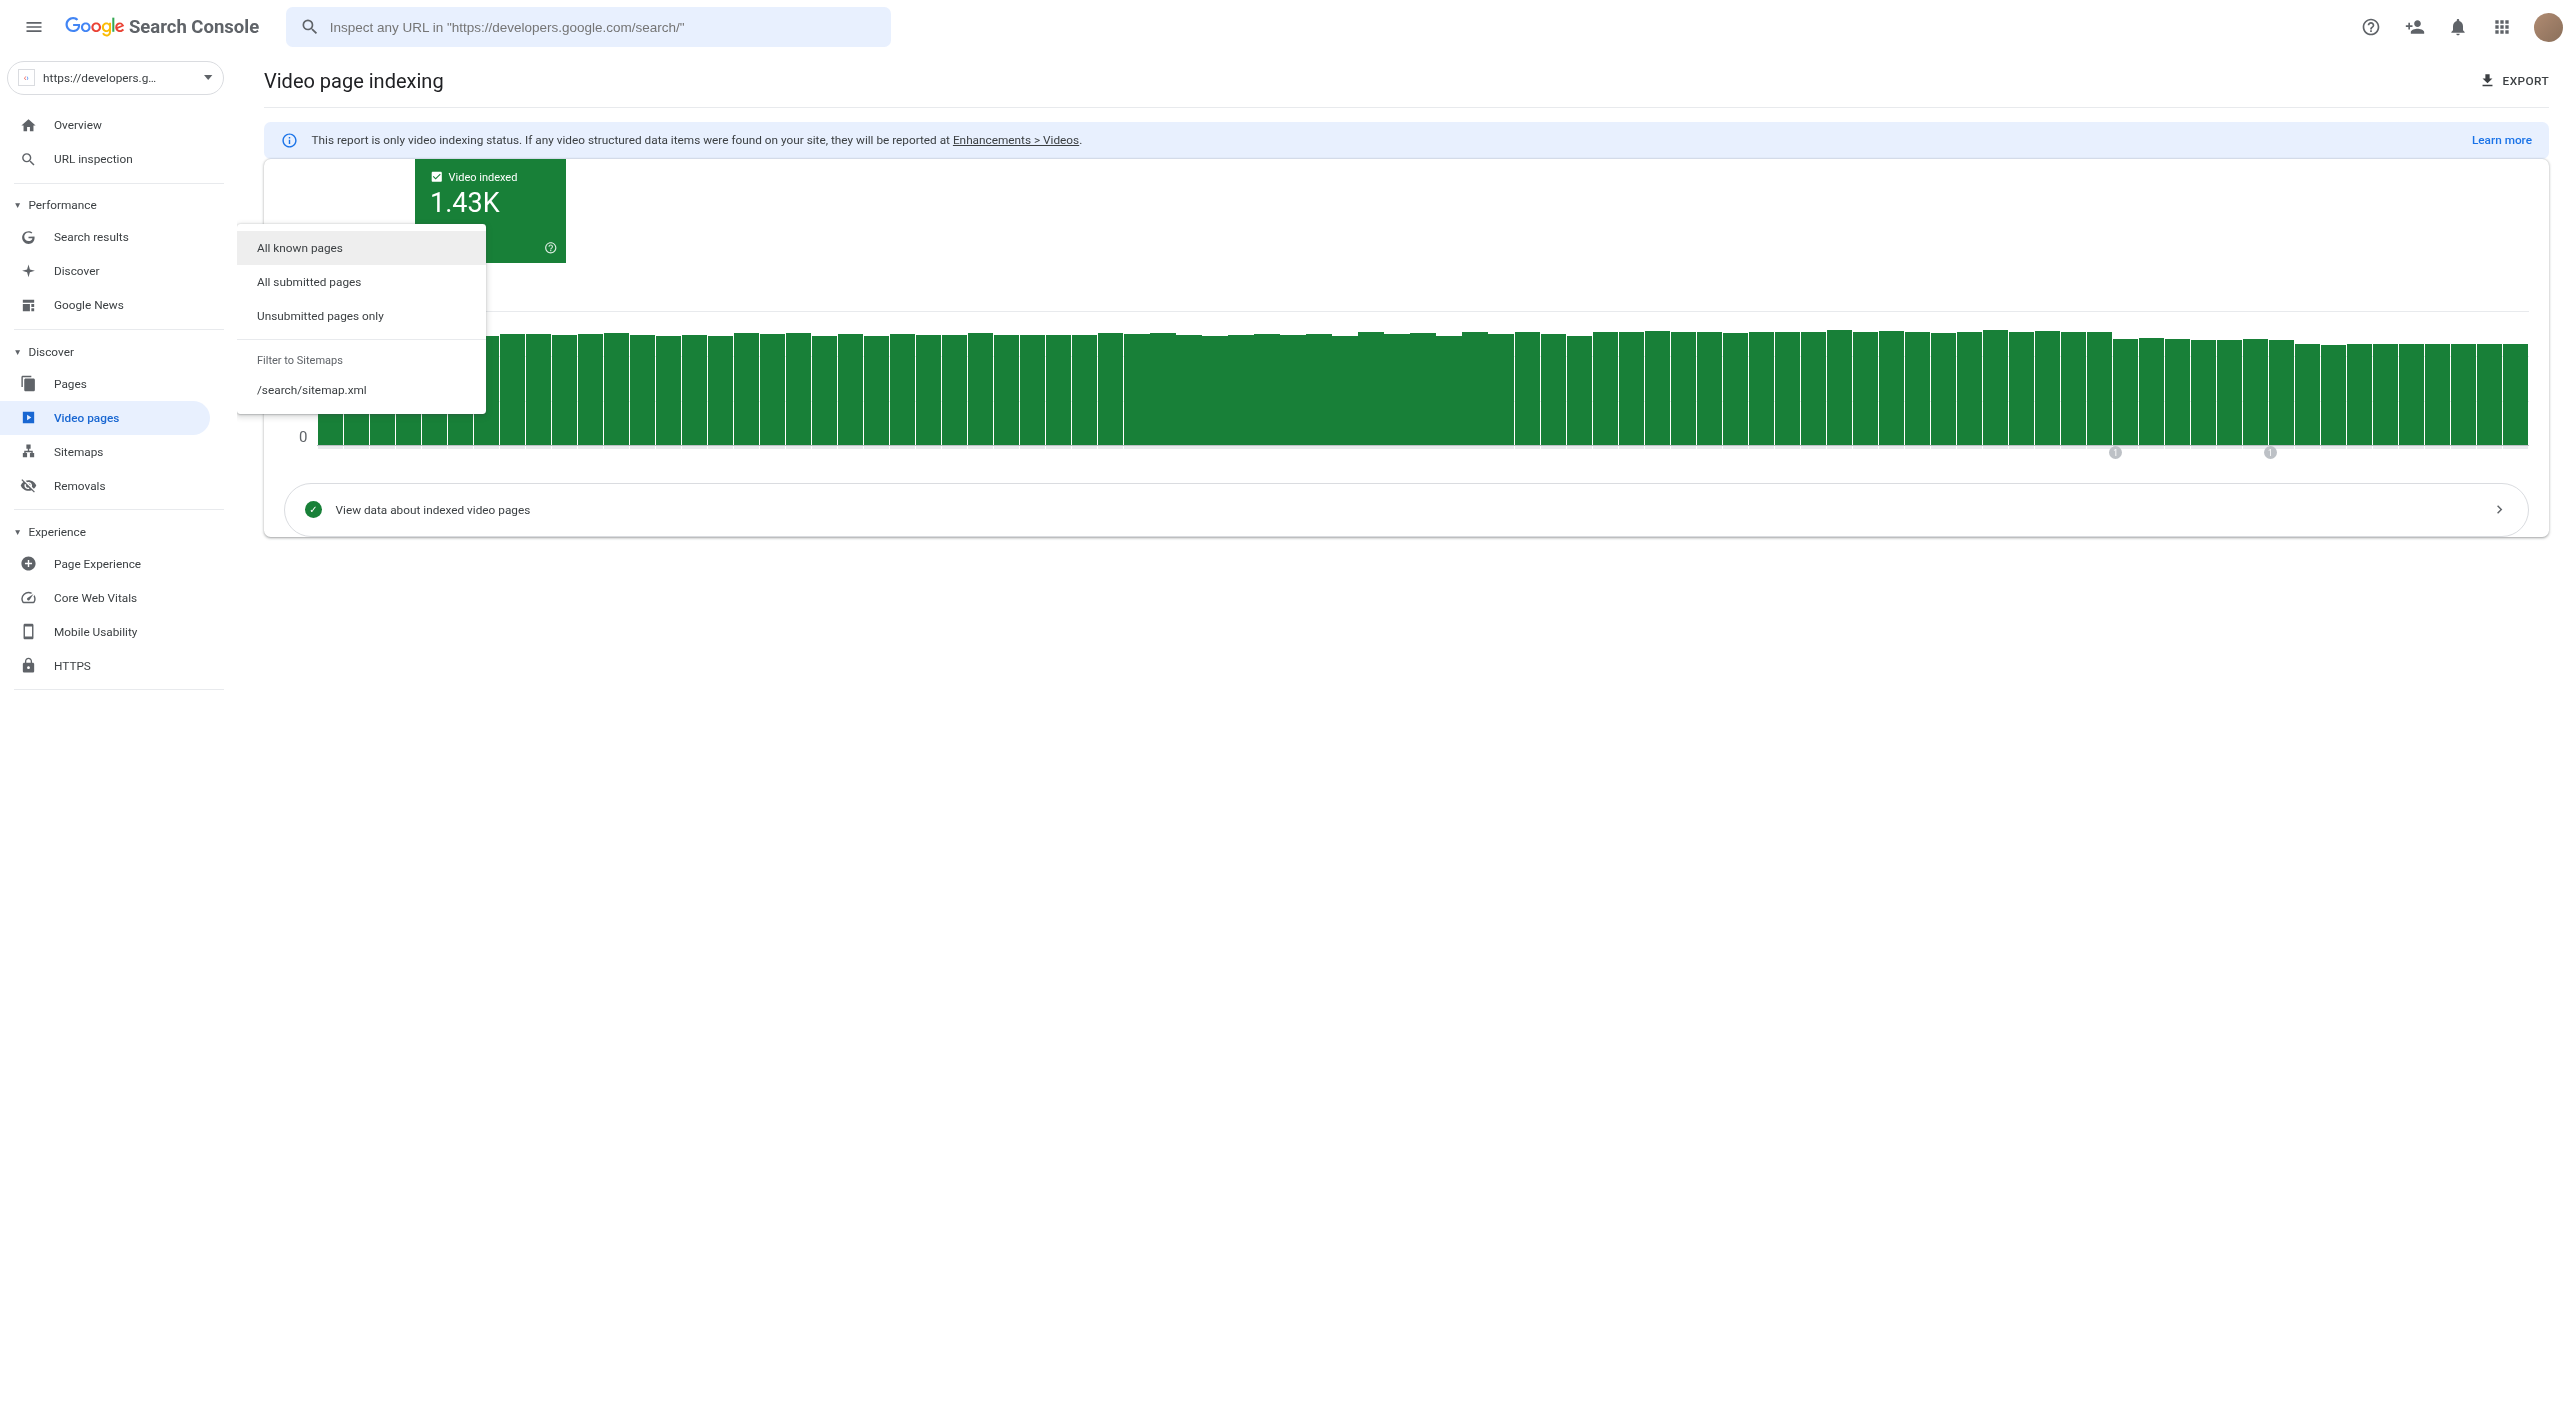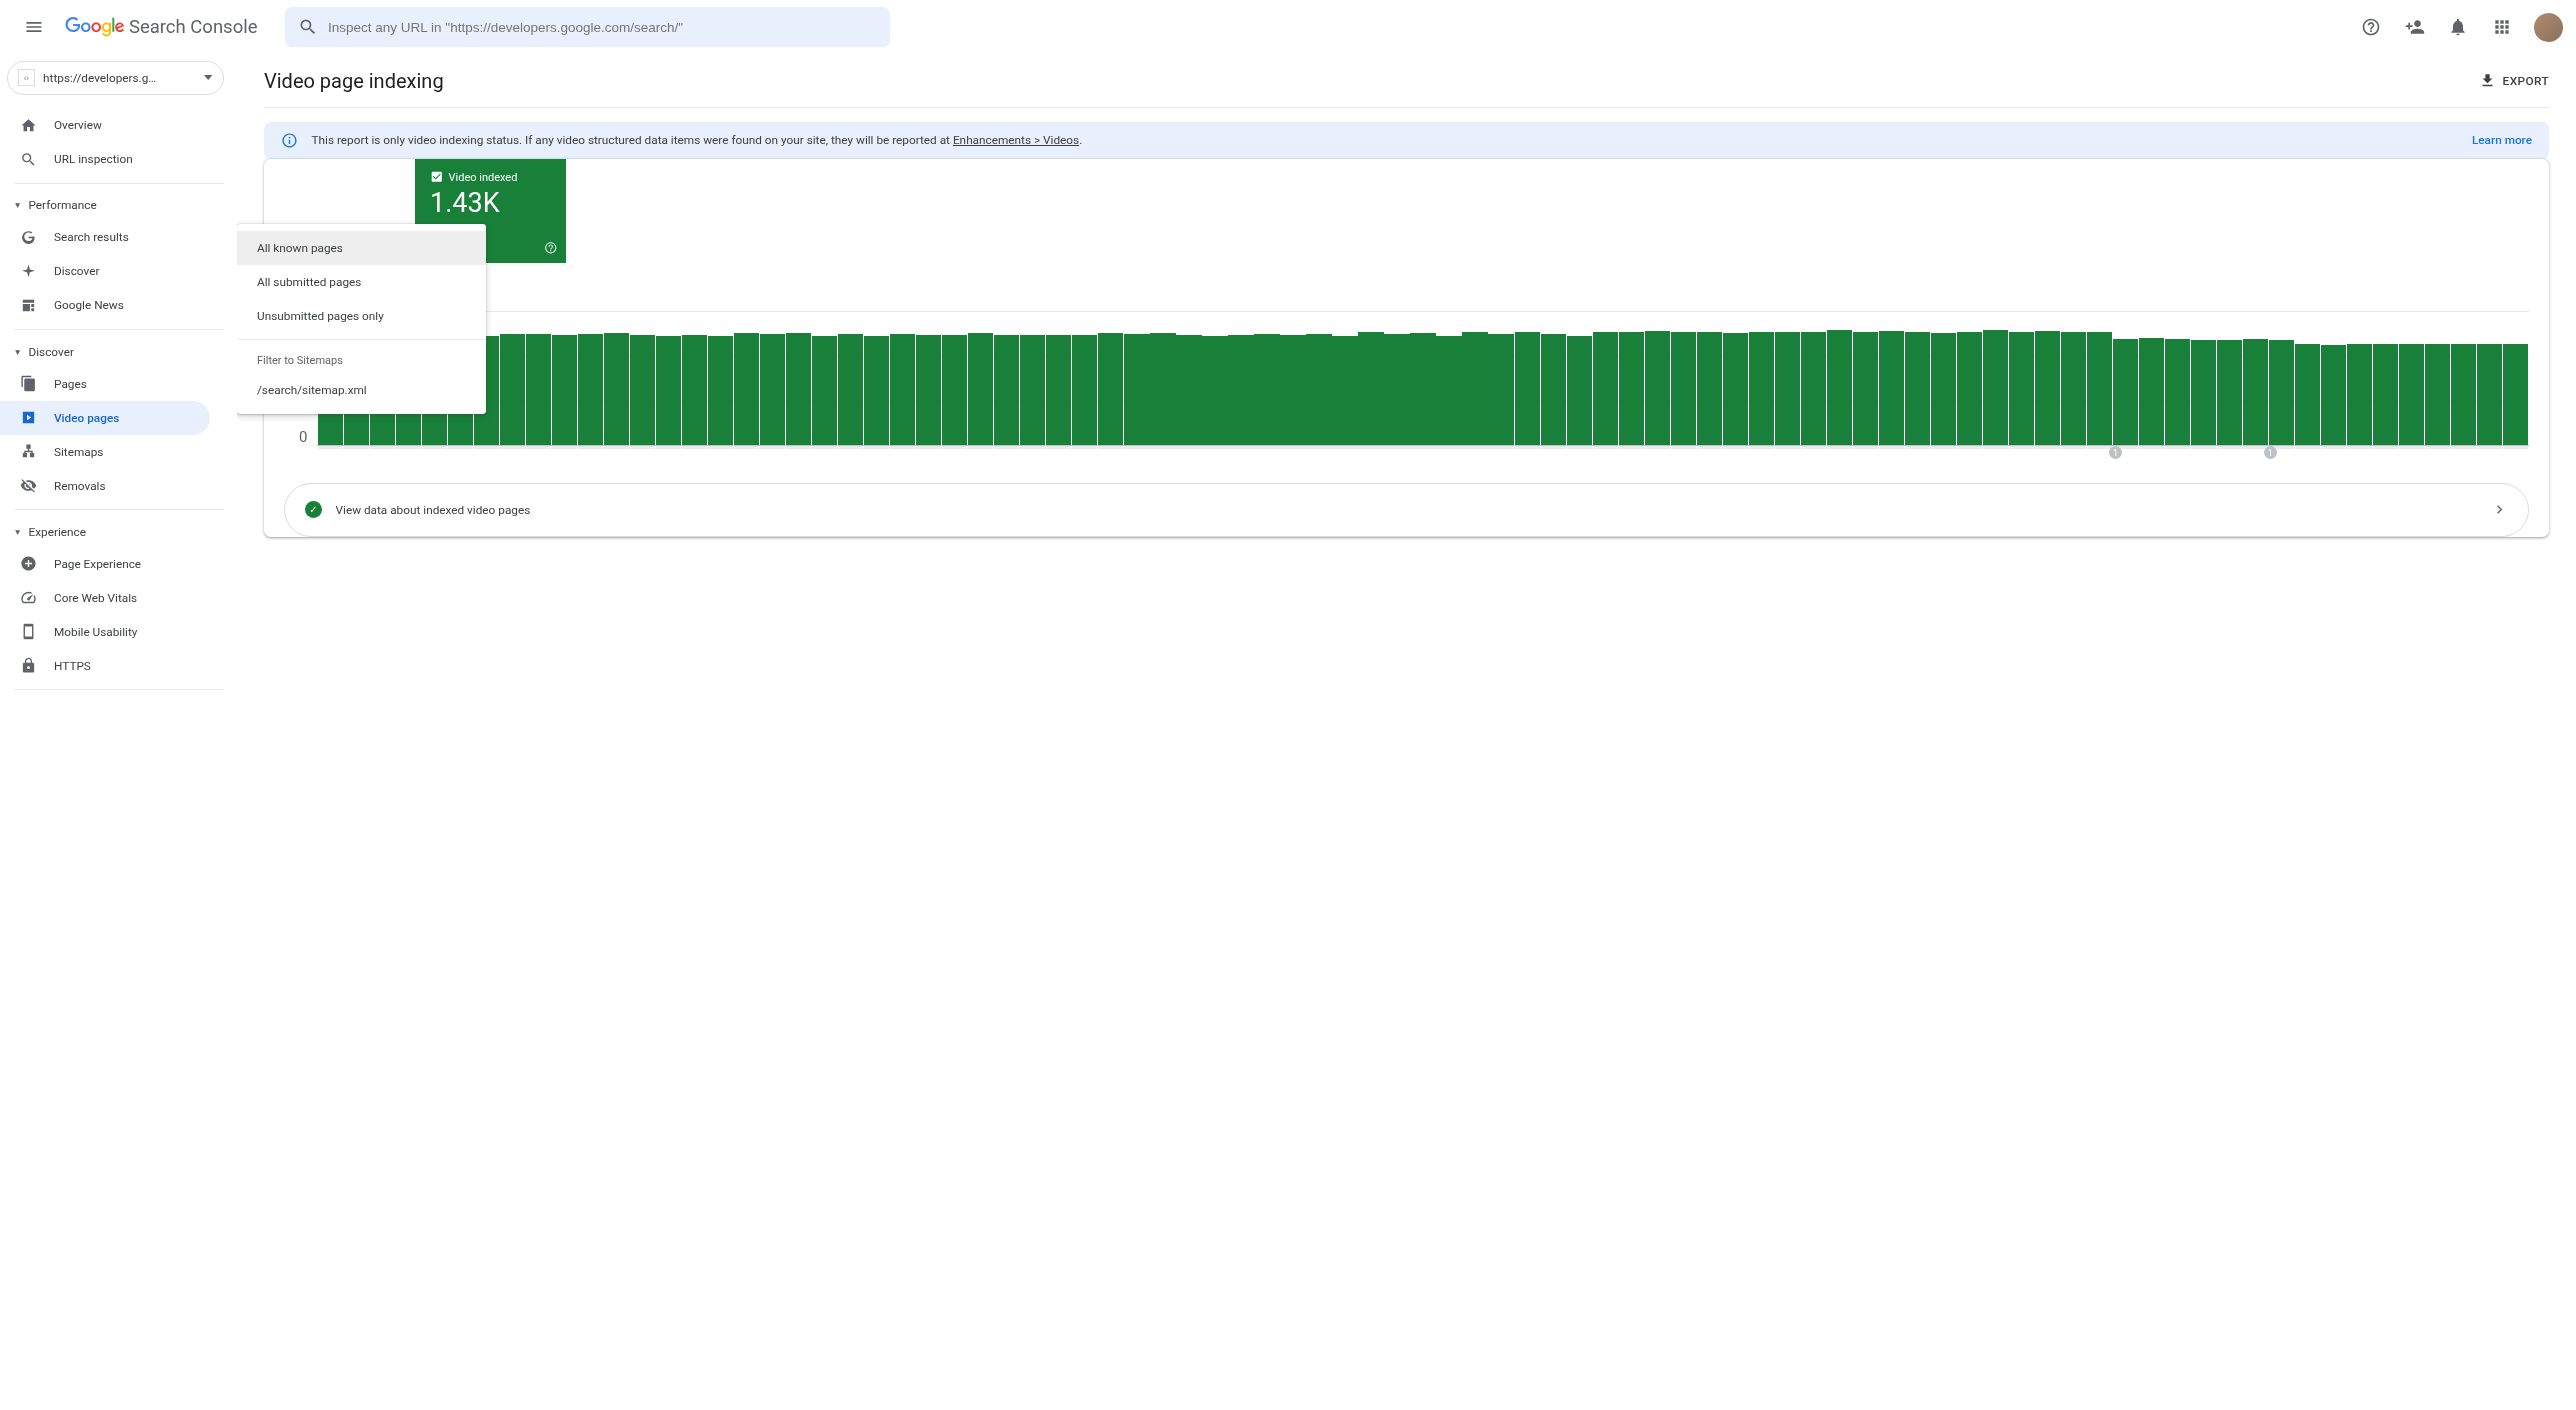--- a/index.html
+++ b/index.html
@@ -4,21 +4,21 @@
 <style>
 * { box-sizing: border-box; margin: 0; padding: 0; }
 body { font-family: 'Google Sans', Roboto, Arial, sans-serif; background: #fff; color: #202124; overflow: hidden; }
 
 .app { display: flex; flex-direction: column; height: 100vh; width: 100vw; }
 
 
 .header { display: flex; align-items: center; height: 54px; padding: 0 13.5px; gap: 10px; background: #fff; }
 .hamburger { padding: 10px; cursor: pointer; color: #5f6368; }
 .logo-wrap { display: flex; align-items: center; gap: 3.4px; margin-right: 17px; }
-.logo-gsc { font-size: 18.5px; color: #5f6368; font-weight: 400; }
+.logo-gsc { font-size: 18.5px; color: #5f6368; font-weight: 700; }
 .search-wrap { flex: 1; max-width: 605px; display: flex; align-items: center; background: #e8f0fe; border-radius: 6.7px; height: 40px; padding: 0 13.5px; gap: 10px; }
 .search-wrap input { flex: 1; border: none; background: transparent; font-size: 13.5px; color: #5f6368; outline: none; }
 .header-icons { display: flex; align-items: center; gap: 6.7px; margin-left: auto; }
 .header-icon { padding: 8.4px; cursor: pointer; color: #5f6368; border-radius: 50%; }
 .avatar { width: 29px; height: 29px; border-radius: 50%; background: linear-gradient(135deg,#B08B72 0%, #8A6F5A 100%); margin-left: 6.7px; cursor: pointer; background-size: cover; }
 
 
 .body { display: flex; flex: 1; overflow: hidden; }
 
 

